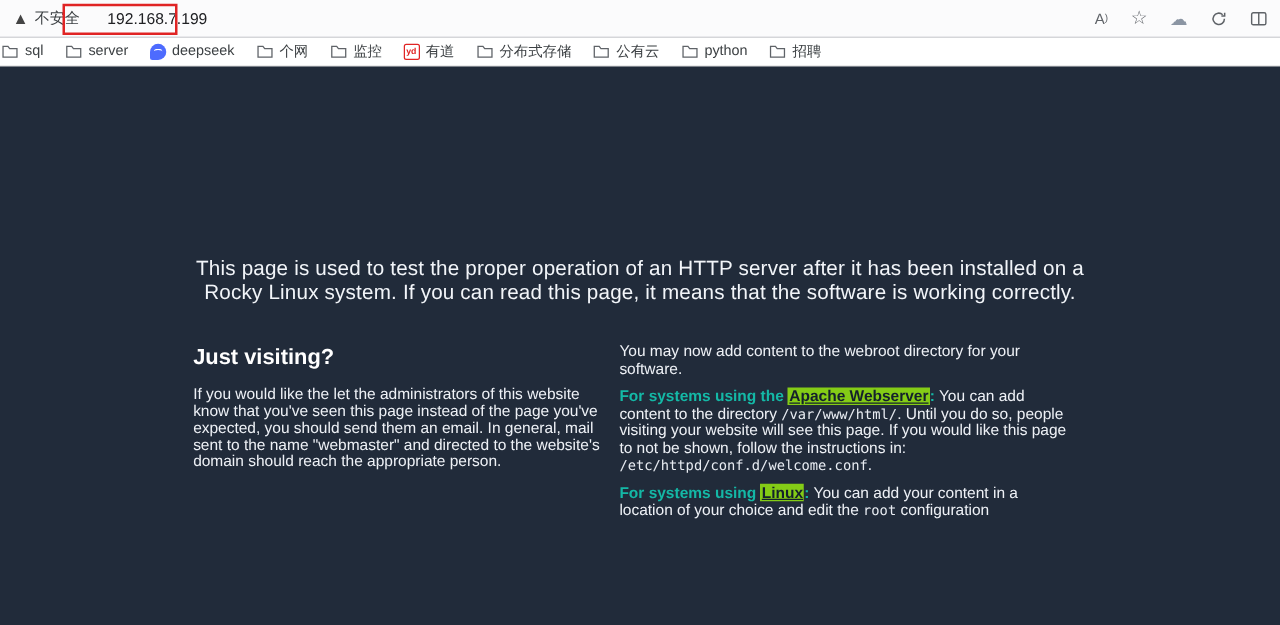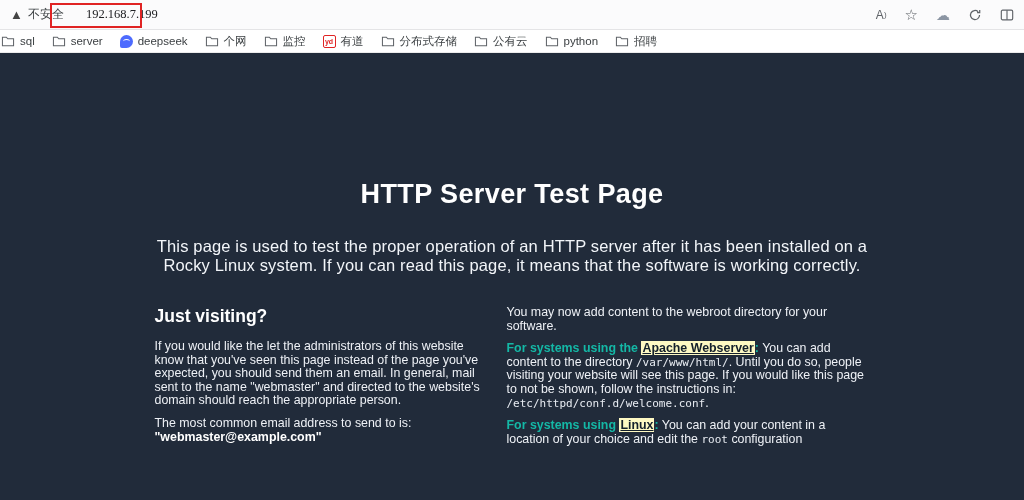--- a/index.html
+++ b/index.html
@@ -6,21 +6,21 @@
   html, body { width: 1024px; height: 500px; overflow: hidden; }
   body { font-family: "Liberation Sans", sans-serif; background: #212b3a; }
 
   
   .topbar {
     height: 30px; background: #fbfbfc; border-bottom: 1px solid #e4e4e6;
     display: flex; align-items: center; padding: 0 10px; position: relative;
   }
   .security { display: flex; align-items: center; gap: 5px; font-size: 12px; color: #3c4043; }
   .warn-glyph { font-size: 13px; color: #444; line-height: 1; }
-  .urlbox { margin-left: 16px; font-size: 12.5px; color: #202124; position: relative; padding: 4px 6px; font-family: Liberation Serif, serif; }
+  .urlbox { margin-left: 16px; font-size: 12.5px; color: #202124; position: relative; padding: 4px 6px; }
   .red-annotation {
     position: absolute; left: 50px; top: 3px; width: 92px; height: 25px;
     border: 2px solid #e02424; pointer-events: none;
   }
   .topbar-icons { margin-left: auto; display: flex; align-items: center; gap: 18px; color: #5f6368; }
   .ticon { font-size: 13px; line-height: 1; display: flex; align-items: center; }
   .ticon svg { display: block; }
   .read-aloud { font-size: 12px; font-weight: 500; }
   .read-aloud .wave { font-size: 8px; vertical-align: super; }
 
@@ -40,28 +40,28 @@
   .favicon-ds::after { content: ""; position: absolute; left: 3px; top: 4px; width: 7px; height: 4px;
     border-radius: 50%; border-top: 1.5px solid #fff; }
 
   
   .content { height: 447px; color: #ffffff; padding-top: 126px; }
   .page-title { text-align: center; font-size: 27px; font-weight: 700; letter-spacing: 0.4px; color: #ffffff; }
   .intro {
     width: 740px; margin: 27px auto 0; text-align: center;
     font-size: 16.5px; line-height: 1.18; color: #f2f5f9; letter-spacing: 0.15px;
   }
-  .cols { width: 715px; margin: 30px auto 0; display: grid; grid-template-columns: 340px 363px; gap: 12px; }
+  .cols { width: 715px; margin: 30px auto 0; display: grid; grid-template-columns: 340px 363px; gap: 1px; }
   .col h2 { font-size: 17.5px; font-weight: 700; margin: 0 0 13px; color: #ffffff; }
   .col p { font-size: 12.4px; line-height: 13.6px; margin: 0 0 9px; color: #eef1f6; }
   .col strong { color: #14b8a6; font-weight: 700; }
   .col code { font-family: "DejaVu Sans Mono", monospace; font-size: 11px; color: #e8ecf2; }
   .email { font-weight: 700; color: #ffffff; }
   a.hl {
-    background: #fef9c3; color: #14202c; font-weight: 700; text-decoration: underline;
+    background: #84cc16; color: #14202c; font-weight: 700; text-decoration: underline;
     padding: 0 1px; cursor: pointer;
   }
 </style>
 </head>
 <body>
 
 <div class="topbar">
   <div class="security">
     <span class="warn-glyph">▲</span>
     <span>不安全</span>
@@ -142,32 +142,27 @@
   </span>
   <span class="bm">
     <svg width="14" height="12" viewBox="0 0 16 14">
         <path d="M1.5 12.5V2.5h4.6l1.6 2h6.8v8z" fill="none" stroke="#5f6368" stroke-width="1.2"></path>
       </svg>
     <span>招聘</span>
   </span>
 </div>
 
 <div class="content">
-  <h1 class="page-title">HTTP Server Test Page</h1>
   <p class="intro">This page is used to test the proper operation of an HTTP server after it has been installed on a Rocky Linux system. If you can read this page, it means that the software is working correctly.</p>
 
   <div class="cols">
 
     <div class="col">
       <h2>Just visiting?</h2>
       <p>If you would like the let the administrators of this website know that you've seen this page instead of the page you've expected, you should send them an email. In general, mail sent to the name "webmaster" and directed to the website's domain should reach the appropriate person.</p>
-      <p>
-        <span>The most common email address to send to is:</span><br>
-        <span class="email">"webmaster@example.com"</span>
-      </p>
     </div>
 
     <div class="col">
       <p>You may now add content to the webroot directory for your software.</p>
       <p><strong>For systems using the </strong><a class="hl">Apache Webserver</a><strong>:</strong><span> You can add content to the directory </span><code>/var/www/html/</code><span>. Until you do so, people visiting your website will see this page. If you would like this page to not be shown, follow the instructions in: </span><code>/etc/httpd/conf.d/welcome.conf</code><span>.</span></p>
       <p><strong>For systems using </strong><a class="hl">Linux</a><strong>:</strong><span> You can add your content in a location of your choice and edit the </span><code>root</code><span> configuration</span></p>
     </div>
   </div>
 </div>
 

